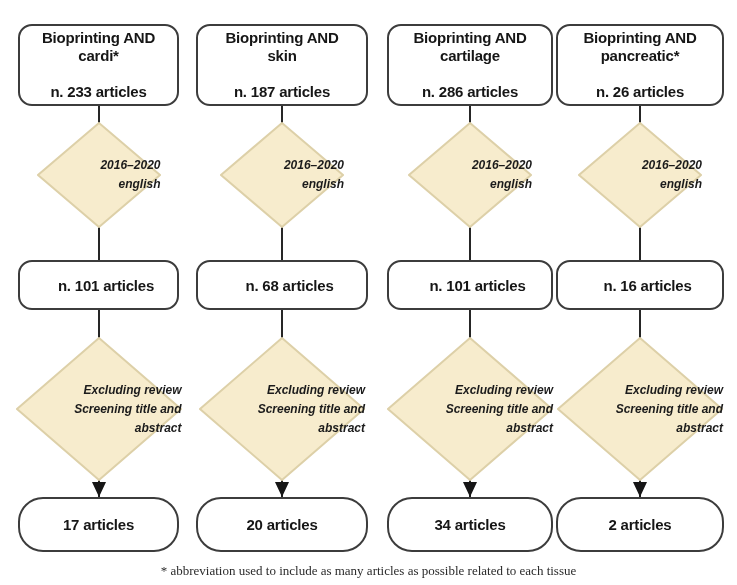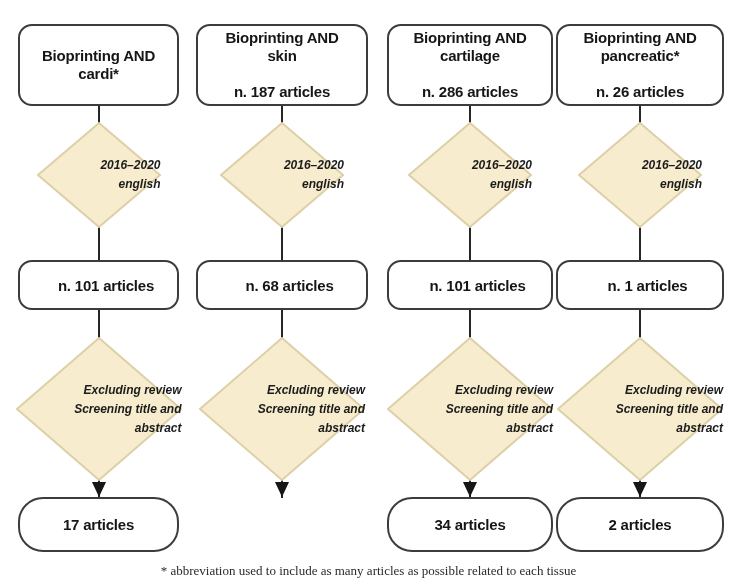--- a/index.html
+++ b/index.html
@@ -182,20 +182,21 @@
 </head>
 <body>
 
 <div id="flowchart">
 
   <div class="column" style="left:18px; width:161px;">
 
     <div class="node-box query">
       <div class="query-text">Bioprinting AND</div>
       <div class="query-text">cardi*</div>
+      <div class="query-count">n. 233 articles</div>
     </div>
 
     <div class="connector c-1"></div>
 
     <div class="diamond-wrap small">
       <div class="diamond-shape">
         <svg viewBox="0 0 124 106" preserveAspectRatio="none">
           <polygon points="62,1 123,53 62,105 1,53" fill="#f7eccd" stroke="#ddd0a8" stroke-width="2"></polygon>
         </svg>
       </div>
@@ -273,20 +274,23 @@
       <div class="diamond-label">
         <span>Excluding review</span>
         <span>Screening title and</span>
         <span>abstract</span>
       </div>
     </div>
 
     <div class="connector c-4"></div>
     <div class="arrowhead"></div>
 
+    <div class="node-box final">
+      <div class="count-text">20 articles</div>
+    </div>
   </div>
 
   <div class="column" style="left:387px; width:166px;">
 
     <div class="node-box query">
       <div class="query-text">Bioprinting AND</div>
       <div class="query-text">cartilage</div>
       <div class="query-count">n. 286 articles</div>
     </div>
 
@@ -351,21 +355,21 @@
       </div>
       <div class="diamond-label">
         <span>2016–2020</span>
         <span>english</span>
       </div>
     </div>
 
     <div class="connector c-2"></div>
 
     <div class="node-box mid">
-      <div class="count-text">n. 1 articles</div>
+      <div class="count-text">n. 16 articles</div>
     </div>
 
     <div class="connector c-3"></div>
 
     <div class="diamond-wrap big">
       <div class="diamond-shape">
         <svg viewBox="0 0 166 144" preserveAspectRatio="none">
           <polygon points="83,1 165,72 83,143 1,72" fill="#f7eccd" stroke="#ddd0a8" stroke-width="2"></polygon>
         </svg>
       </div>

